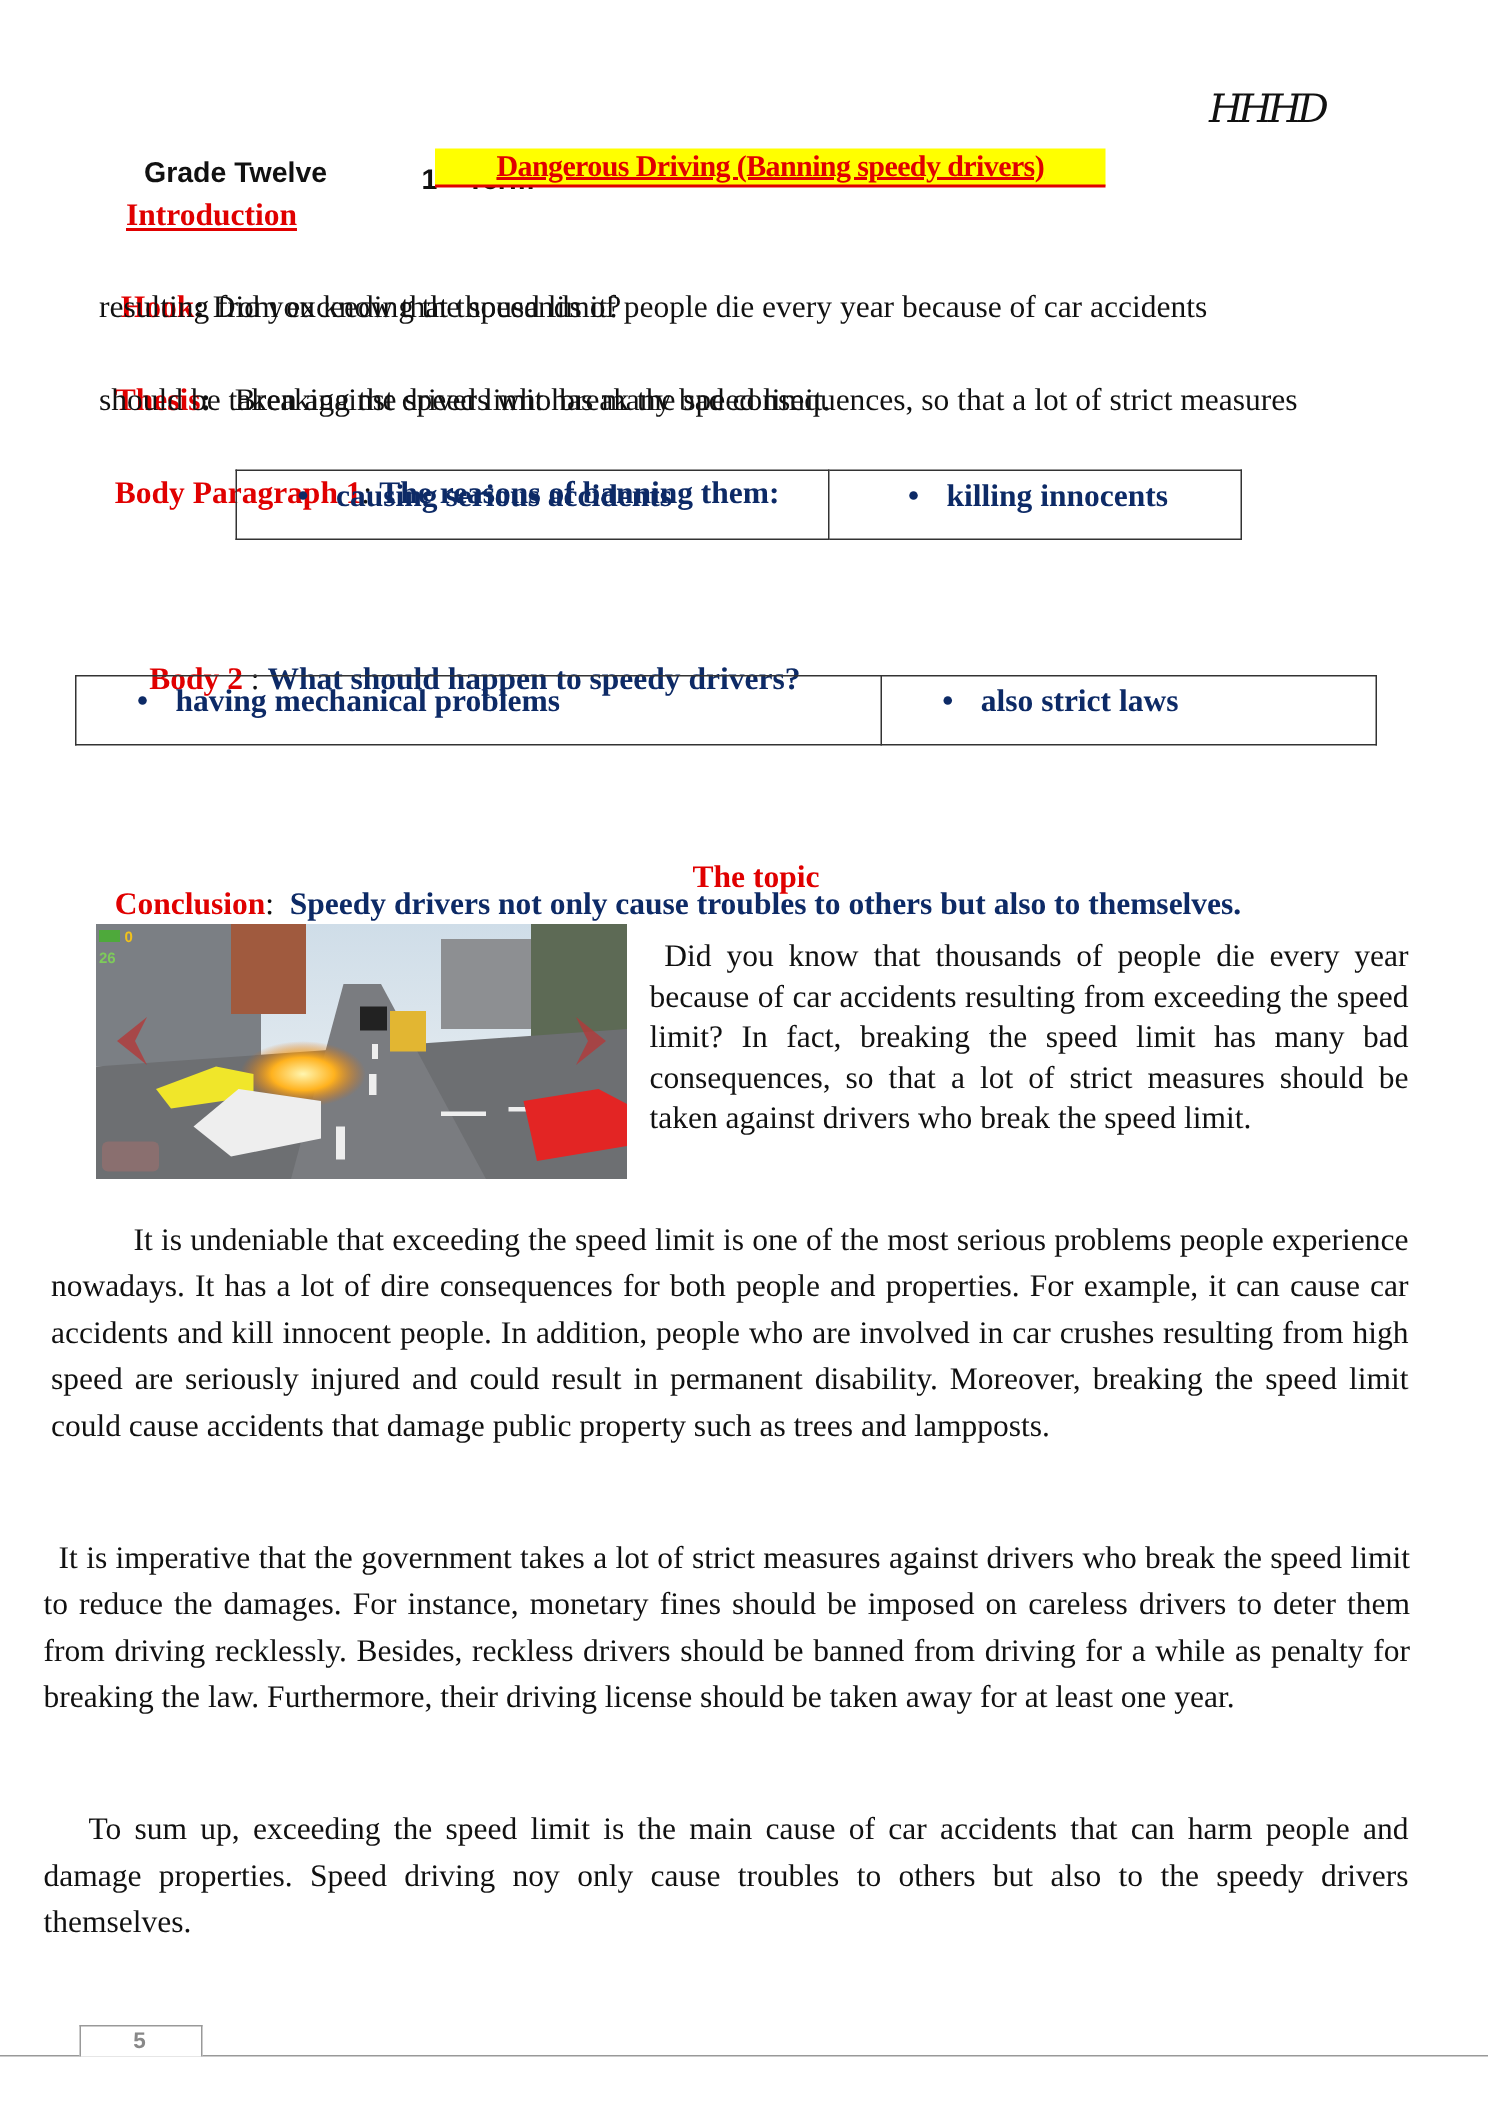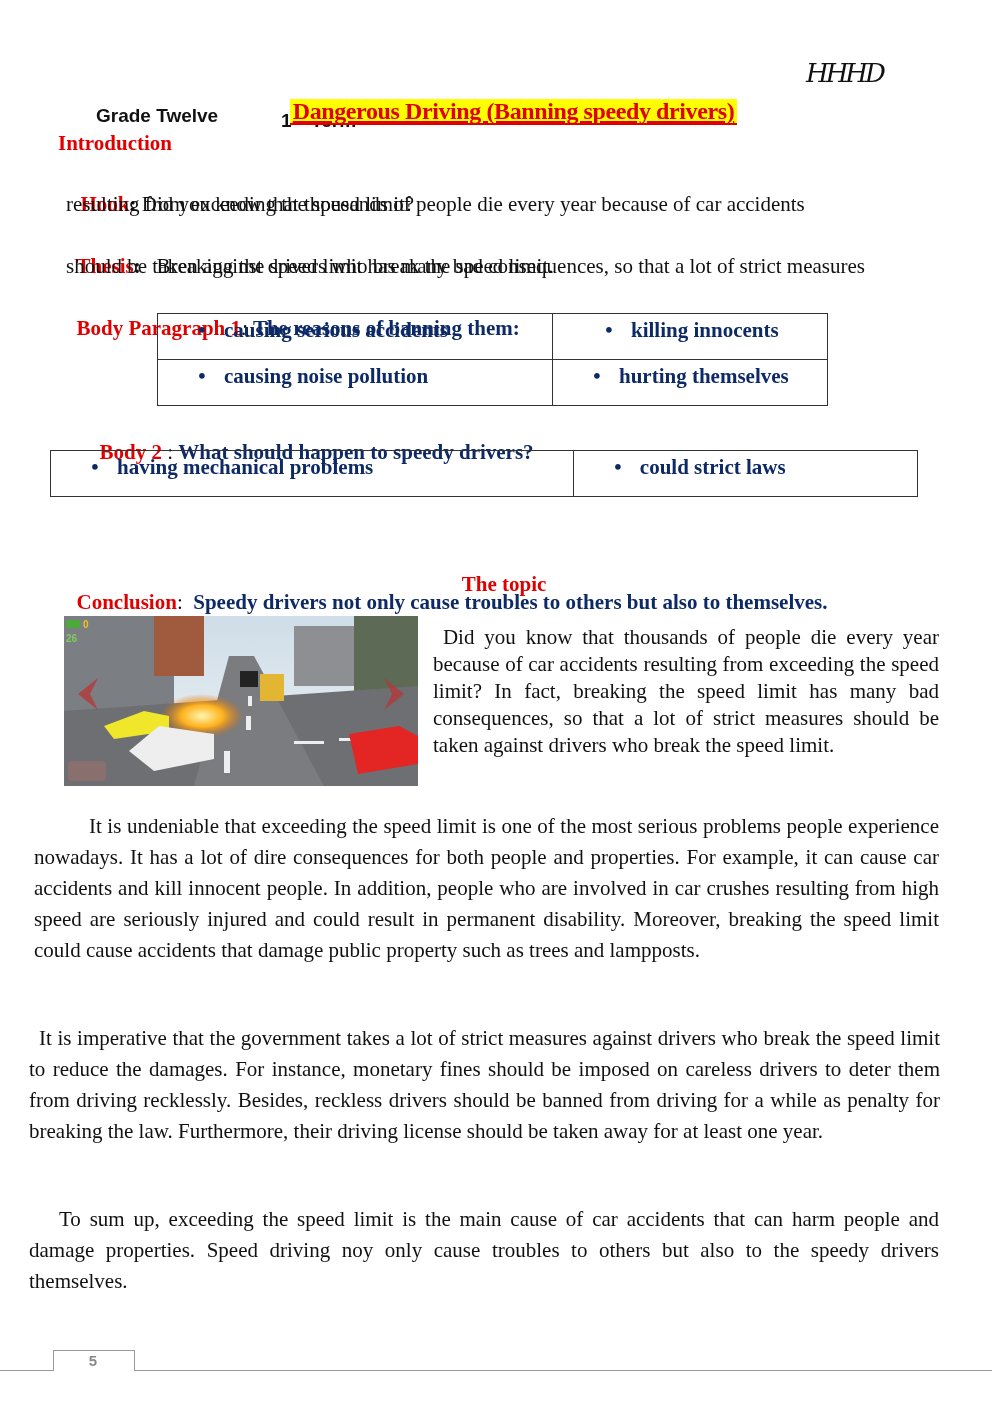--- a/index.html
+++ b/index.html
@@ -6,21 +6,21 @@
   body { width: 992px; height: 1403px; position: relative; overflow: hidden;
          font-family: "Liberation Serif", serif; color: #111; }
   .abs { position: absolute; }
 
   
   .hdr { font-family: "Liberation Sans", sans-serif; font-weight: bold; font-size: 19px; color: #111; top: 66px; margin-top: 39px; }
   .hdr sup { font-size: 16px; vertical-align: 8px; }
   .logo { top: 58px; left: 806px; font-family: "DejaVu Serif", serif; font-style: italic; font-size: 26px;
           letter-spacing: -3px; color: #111; font-weight: normal; }
   .title { top: 99px; left: 290px; width: 447px; height: 25px; background: #ffff00; color: #e00000;
-           font-weight: bold; font-size: 24px; text-decoration: underline; text-align: center; line-height: 24px;
+           font-weight: bold; font-size: 20px; text-decoration: underline; text-align: center; line-height: 24px;
            white-space: nowrap; letter-spacing: -0.4px; }
   .title-bar { top: 123px; left: 290px; width: 447px; height: 2px; background: #e00000; }
 
   .red { color: #e00000; font-weight: bold; }
   .navy { color: #0d2a66; font-weight: bold; }
   .line { font-size: 21px; line-height: 31px; white-space: nowrap; }
 
   table.grid { border-collapse: collapse; position: absolute; }
   table.grid td { border: 1.5px solid #333; vertical-align: top; color: #0d2a66; font-weight: bold;
                   font-size: 21px; padding: 4px 0 0 0; height: 41px; white-space: nowrap; }
@@ -41,21 +41,21 @@
 
 <div class="abs hdr" style="left:96px;">Grade Twelve</div>
 <div class="abs hdr" style="left:281px;"><span>1</span><sup>st</sup> <span>Term</span></div>
 <div class="abs hdr" style="left:392px; white-space:pre;text-align:right;">Final  Revision</div>
 <div class="abs hdr" style="left:552px;">2021 -2022</div>
 <div class="abs logo">HHHD</div>
 
 <div class="abs title">Dangerous Driving (Banning speedy drivers)</div>
 <div class="abs title-bar"></div>
 
-<div class="abs line red" style="top:128px; left:58px; ">Introduction</div>
+<div class="abs line red" style="top:128px; left:84px; text-decoration:underline;">Introduction</div>
 
 <div class="abs line" style="top:158px; left:70px; white-space:pre;">
   <span class="red">Hook</span><b>:</b><span> Did you know that thousands of people die every year because of car accidents</span>
 </div>
 <div class="abs line" style="top:189px; left:66px;">resulting from exceeding the speed limit?</div>
 
 <div class="abs line" style="top:220px; left:66px; white-space:pre;">
   <span class="red">Thesis</span><b>:</b><span>   Breaking the speed limit has many bad consequences, so that a lot of strict measures</span>
 </div>
 <div class="abs line" style="top:251px; left:66px;">should be taken against drivers who break the speed limit.</div>
@@ -63,36 +63,32 @@
 <div class="abs line" style="top:282px; left:66px; white-space:pre;">
   <span class="red">Body Paragraph 1</span><i>:</i><span class="navy"> The reasons of banning them:</span>
 </div>
 
 <table class="grid" style="top:313px; left:157px; width:671px;">
   <tbody>
       <tr>
     <td style="width:356px; padding-left:38px;"><span class="bul">•</span><span>causing serious accidents</span></td>
     <td style="padding-left:50px;"><span class="bul">•</span><span>killing innocents</span></td>
   </tr>
-  <tr>
-    <td style="padding-left:38px;"><span class="bul">•</span><span>causing noise pollution</span></td>
-    <td style="padding-left:38px;"><span class="bul">•</span><span>hurting themselves</span></td>
-  </tr>
 </tbody>
   </table>
 
 <div class="abs line" style="top:406px; left:89px; white-space:pre;">
   <span class="red">Body 2</span><span> : </span><span class="navy">What should happen to speedy drivers?</span>
 </div>
 
 <table class="grid" style="top:450px; left:50px; width:868px;">
   <tbody>
   <tr>
     <td style="padding-left:38px;"><span class="bul">•</span><span>having mechanical problems</span></td>
-    <td style="padding-left:38px;"><span class="bul">•</span><span>could strict laws</span></td>
+    <td style="padding-left:38px;"><span class="bul">•</span><span>also strict laws</span></td>
   </tr>
 </tbody>
   </table>
 
 <div class="abs line" style="top:542px; left:66px; white-space:pre;margin-top:14px;">
   <span class="red" style="font-weight:bold;">Conclusion</span><span>:  </span><span class="navy">Speedy drivers not only cause troubles to others but also to themselves.</span>
 </div>
 <div class="abs line red" style="top:569px; left:0; width:1008px; text-align:center;">The topic</div>
 
 <div class="abs img">

